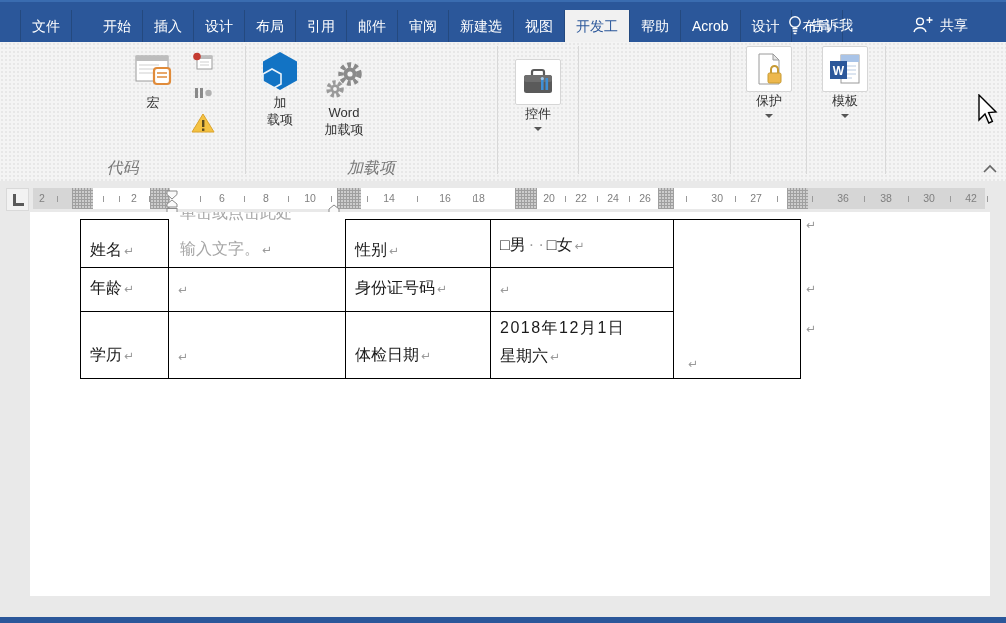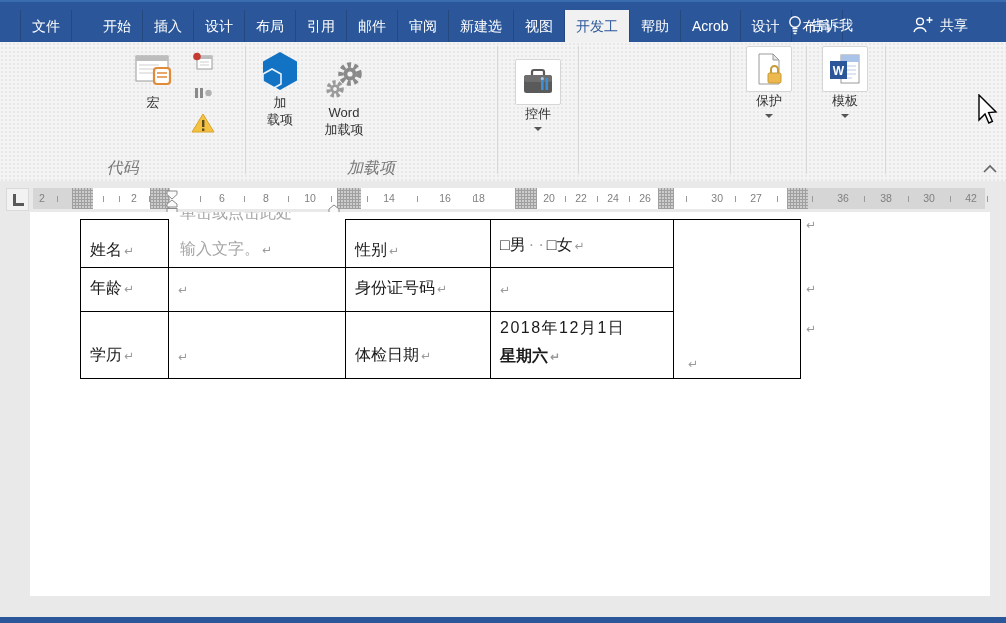--- a/index.html
+++ b/index.html
@@ -378,20 +378,20 @@
     <div class="dtext" style="left:90px;top:66px;"><span>年龄</span><span class="mark">↵</span></div>
     <div class="markonly" style="left:178px;top:71px;">↵</div>
     <div class="dtext" style="left:355px;top:66px;"><span>身份证号码</span><span class="mark">↵</span></div>
     <div class="markonly" style="left:500px;top:71px;">↵</div>
     <div class="markonly" style="left:806px;top:70px;">↵</div>
 
     <div class="dtext" style="left:90px;top:133px;"><span>学历</span><span class="mark">↵</span></div>
     <div class="markonly" style="left:178px;top:138px;">↵</div>
     <div class="dtext" style="left:355px;top:133px;"><span>体检日期</span><span class="mark">↵</span></div>
     <div class="dtext" style="left:500px;top:106px;letter-spacing:1.5px;">2018年12月1日</div>
-    <div class="dtext" style="left:500px;top:134px;font-weight:bold;"><span>星期六</span><span class="mark">↵</span></div>
+    <div class="dtext" style="left:500px;top:134px;"><span>星期六</span><span class="mark">↵</span></div>
     <div class="markonly" style="left:688px;top:145px;">↵</div>
     <div class="markonly" style="left:806px;top:110px;">↵</div>
 
     <div id="botbar" style="top:405px;"></div>
   </div>
 
 </div>
 
 </body></html>

